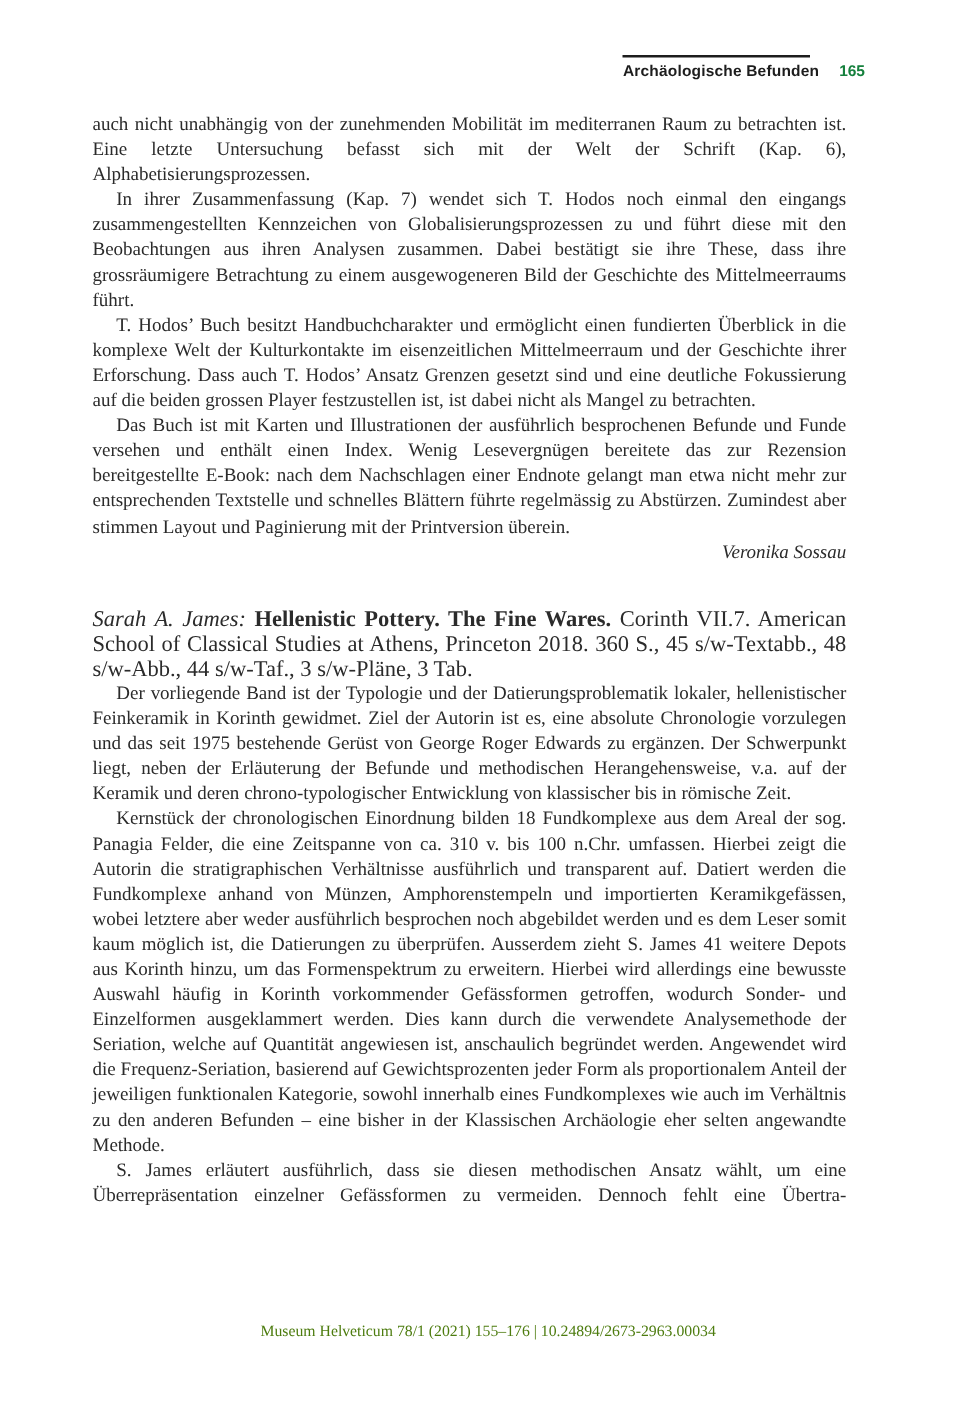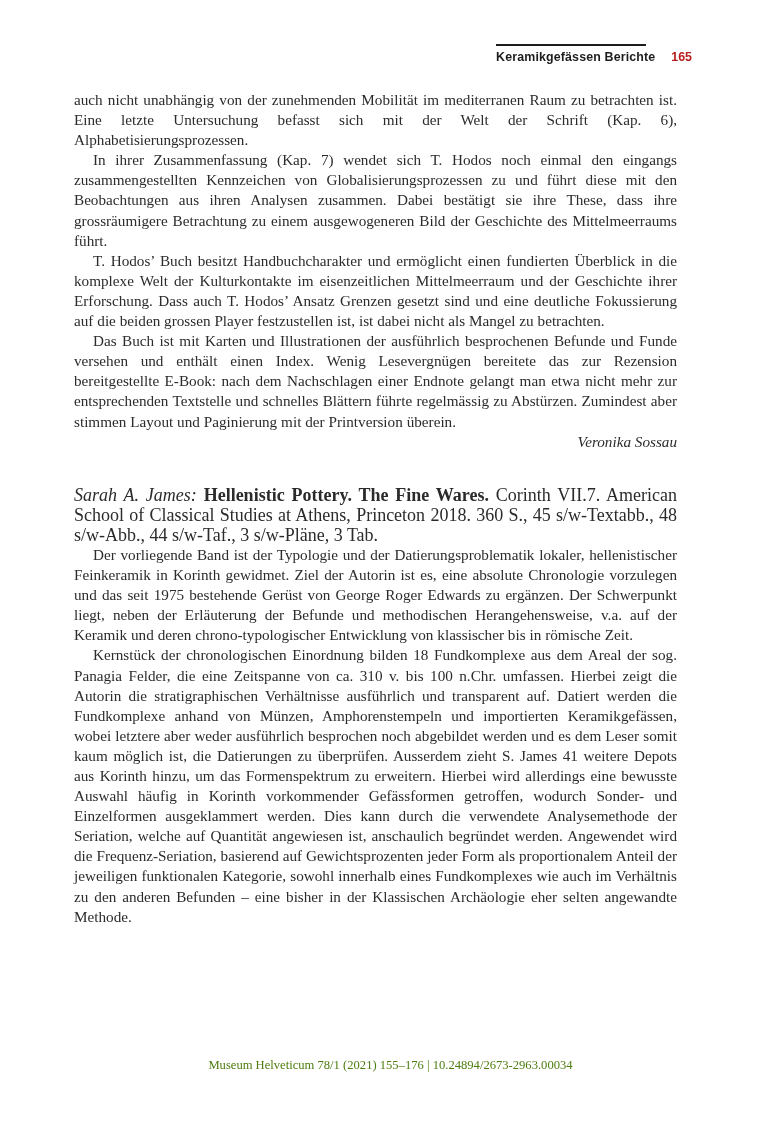--- a/index.html
+++ b/index.html
@@ -54,21 +54,21 @@
     font-size: 12.4px;
     letter-spacing: 0.15px;
     color: #1d1d1d;
     white-space: nowrap;
     line-height: 13px;
   }
   .head-pageno {
     font-family: "Liberation Sans", "DejaVu Sans", sans-serif;
     font-weight: bold;
     font-size: 12.4px;
-    color: #b91c1c;
+    color: #15803d;
     margin-left: 16px;
     line-height: 13px;
     align-self: flex-end;
   }
 
   
   .column {
     position: absolute;
     top: 90px;
     left: 74px;
@@ -130,39 +130,40 @@
 </style>
 </head>
 <body>
 
 <div class="page">
 
   <div class="running-head">
     <div class="running-head-inner">
       <div class="head-rule-wrap">
         <div class="head-rule" style="width: 149.438px;"></div>
-        <div class="head-title">Keramikgefässen Berichte</div>
+        <div class="head-title">Archäologische Befunden</div>
       </div>
       <div class="head-pageno">165</div>
     </div>
   </div>
 
   <div class="column">
 
     <p>auch nicht unabhängig von der zunehmenden Mobilität im mediterranen Raum zu betrachten ist. Eine letzte Untersuchung befasst sich mit der Welt der Schrift (Kap. 6), Alphabetisierungsprozessen.</p>
     <p class="indent">In ihrer Zusammenfassung (Kap. 7) wendet sich T. Hodos noch einmal den eingangs zusammengestellten Kennzeichen von Globalisierungsprozessen zu und führt diese mit den Beobachtungen aus ihren Analysen zusammen. Dabei bestätigt sie ihre These, dass ihre grossräumigere Betrachtung zu einem ausgewogeneren Bild der Geschichte des Mittelmeerraums führt.</p>
     <p class="indent">T. Hodos’ Buch besitzt Handbuchcharakter und ermöglicht einen fundierten Überblick in die komplexe Welt der Kulturkontakte im eisenzeitlichen Mittelmeerraum und der Geschichte ihrer Erforschung. Dass auch T. Hodos’ Ansatz Grenzen gesetzt sind und eine deutliche Fokussierung auf die beiden grossen Player festzustellen ist, ist dabei nicht als Mangel zu betrachten.</p>
     <p class="indent">Das Buch ist mit Karten und Illustrationen der ausführlich besprochenen Befunde und Funde versehen und enthält einen Index. Wenig Lesevergnügen bereitete das zur Rezension bereitgestellte E-Book: nach dem Nachschlagen einer Endnote gelangt man etwa nicht mehr zur entsprechenden Textstelle und schnelles Blättern führte regelmässig zu Abstürzen. Zumindest aber stimmen Layout und Paginierung mit der Printversion überein.</p>
 
     <div class="signature">Veronika Sossau</div>
 
     <div class="review-gap"></div>
 
     <div class="booknote"><span class="bk-author">Sarah A. James:</span> <span class="bk-title">Hellenistic Pottery. The Fine Wares.</span> <span class="bk-details">Corinth VII.7. American School of Classical Studies at Athens, Princeton 2018. 360 S., 45 s/w-Textabb., 48 s/w-Abb., 44 s/w-Taf., 3 s/w-Pläne, 3 Tab.</span></div>
 
     <p class="indent">Der vorliegende Band ist der Typologie und der Datierungsproblematik lokaler, hellenistischer Feinkeramik in Korinth gewidmet. Ziel der Autorin ist es, eine absolute Chronologie vorzulegen und das seit 1975 bestehende Gerüst von George Roger Edwards zu ergänzen. Der Schwerpunkt liegt, neben der Erläuterung der Befunde und methodischen Herangehensweise, v.a. auf der Keramik und deren chrono-typologischer Entwicklung von klassischer bis in römische Zeit.</p>
     <p class="indent">Kernstück der chronologischen Einordnung bilden 18 Fundkomplexe aus dem Areal der sog. Panagia Felder, die eine Zeitspanne von ca. 310 v. bis 100 n.Chr. umfassen. Hierbei zeigt die Autorin die stratigraphischen Verhältnisse ausführlich und transparent auf. Datiert werden die Fundkomplexe anhand von Münzen, Amphorenstempeln und importierten Keramikgefässen, wobei letztere aber weder ausführlich besprochen noch abgebildet werden und es dem Leser somit kaum möglich ist, die Datierungen zu überprüfen. Ausserdem zieht S. James 41 weitere Depots aus Korinth hinzu, um das Formenspektrum zu erweitern. Hierbei wird allerdings eine bewusste Auswahl häufig in Korinth vorkommender Gefässformen getroffen, wodurch Sonder- und Einzelformen ausgeklammert werden. Dies kann durch die verwendete Analysemethode der Seriation, welche auf Quantität angewiesen ist, anschaulich begründet werden. Angewendet wird die Frequenz-Seriation, basierend auf Gewichtsprozenten jeder Form als proportionalem Anteil der jeweiligen funktionalen Kategorie, sowohl innerhalb eines Fundkomplexes wie auch im Verhältnis zu den anderen Befunden – eine bisher in der Klassischen Archäologie eher selten angewandte Methode.</p>
+    <p class="indent last-line-full">S. James erläutert ausführlich, dass sie diesen methodischen Ansatz wählt, um eine Überrepräsentation einzelner Gefässformen zu vermeiden. Dennoch fehlt eine Übertra-</p>
 
   </div>
 
   <div class="footer">Museum Helveticum 78/1 (2021) 155–176 | 10.24894/2673-2963.00034</div>
 
 </div>
 
 </body></html>

